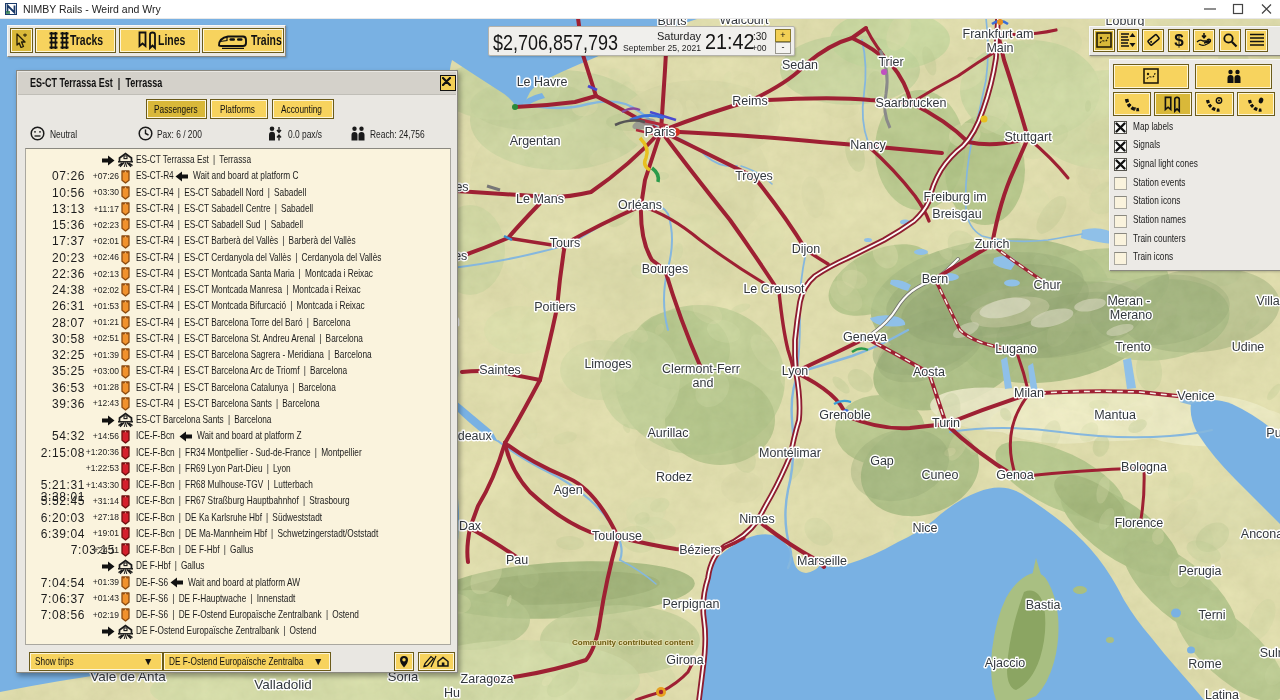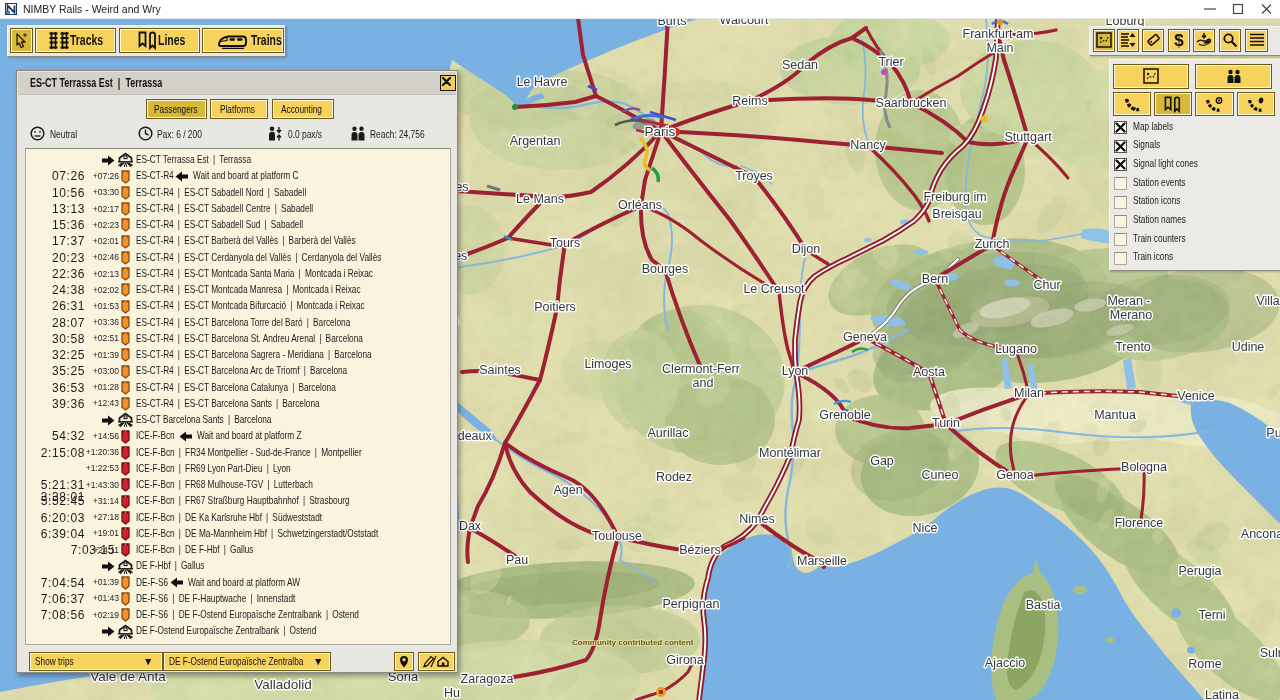--- a/index.html
+++ b/index.html
@@ -556,20 +556,30 @@
 <svg class="abs" style="left:14px;top:4px" width="31" height="16" viewBox="0 0 31 16">
           <path d="M2,12.5 Q2,5 11,3.5 L26,3.5 Q29,3.5 29,7 L29,10 Q29,13 26,13 L4,13 Q2,13 2,12.5 Z" fill="none" stroke="#111" stroke-width="1.9"></path>
           <path d="M10,4 L10,7.5 L3,8.5" fill="none" stroke="#111" stroke-width="1.2"></path>
           <rect x="12.5" y="5.2" width="5.5" height="2.6" rx="1.2" fill="#111"></rect>
           <rect x="20" y="5.2" width="5.5" height="2.6" rx="1.2" fill="#111"></rect>
           <path d="M5,15.5 L27,15.5" stroke="#111" stroke-width="1.5"></path>
         </svg>
 <div class="abs cond" style="left:48px;top:3px;font-size:14.5px;font-weight:bold;color:#111;">Trains</div>
 </div>
 </div>
+<div id="money" class="abs" style="left:488px;top:26px;width:305px;height:28px;background:#f0efec;border:1px solid #b5b3ab;border-radius:2px;box-shadow:1px 1px 2px rgba(0,0,0,.18);">
+<div class="abs" style="left:4px;top:3px;font-size:22.5px;color:#151515;transform:scaleX(0.80);transform-origin:0 0;white-space:nowrap;">$2,706,857,793</div>
+<div class="abs" style="left:128px;top:4px;width:84px;text-align:right;font-size:11px;color:#222;line-height:11px;">Saturday</div>
+<div class="abs" style="left:108px;top:16px;width:104px;text-align:right;font-size:8.6px;color:#222;">September 25, 2021</div>
+<div class="abs" style="left:216px;top:2px;font-size:22px;color:#151515;transform:scaleX(0.9);transform-origin:0 0;">21:42</div>
+<div class="abs" style="left:264px;top:4px;font-size:10px;color:#222;">:30</div>
+<div class="abs" style="left:263px;top:16px;font-size:8.5px;color:#222;">+00</div>
+<div class="abs" style="left:286px;top:2px;width:14px;height:11px;background:#f2cf55;border:1px solid #8a7a2a;font-size:9px;text-align:center;line-height:10px;color:#111;">+</div>
+<div class="abs" style="left:286px;top:15px;width:14px;height:10px;background:#f4f3f0;border:1px solid #9a9890;font-size:9px;text-align:center;line-height:8px;color:#111;">-</div>
+</div>
 <div id="tr-toolbar" class="abs" style="left:1089px;top:26px;width:191px;height:28px;background:#e9e8e4;border-top:1px solid #f8f8f6;border-left:1px solid #f8f8f6;border-bottom:1px solid #8a887f;box-shadow:1px 1px 2px rgba(0,0,0,.2);">
 <div class="abs ybtn act" style="left:3px;top:2px;width:20px;height:21px;">
         <svg class="abs" style="left:2px;top:2px" width="16" height="16" viewBox="0 0 16 16">
           <rect x="1" y="1" width="14" height="14" fill="none" stroke="#221c08" stroke-width="1.6"></rect>
           <path d="M4,11 Q6,8 8,9 Q11,10 12,5" stroke="#221c08" stroke-width="1.2" fill="none" stroke-dasharray="2 1.2"></path>
           <circle cx="5" cy="6" r="1.2" fill="#221c08"></circle>
         </svg>
       </div>
 <div class="abs ybtn" style="left:27px;top:2px;width:20px;height:21px;">
         <svg class="abs" style="left:2px;top:2px" width="16" height="16" viewBox="0 0 16 16">
@@ -751,21 +761,21 @@
 <div class="abs rtxt" style="left:167px;top:20.2px;">Wait and board at platform C</div>
 <div class="abs rtime" style="left:0px;top:36.5px;width:59px;">10:56</div>
 <div class="abs rdelta" style="left:58px;top:38.2px;width:35px;">+03:30</div>
 <svg class="abs" style="left:95px;top:36.8px" width="9" height="14" viewBox="0 0 9 14">
           <path d="M1,1 L8,1 L8,10.2 L4.5,13 L1,10.2 Z" fill="#f0912c" stroke="#8a4a10" stroke-width="1.3" stroke-linejoin="round"></path>
           <path d="M2.6,1.2 L2.6,2.6 M6.4,1.2 L6.4,2.6" stroke="#8a4a10" stroke-width="1.4"></path>
           <path d="M4.5,1.4 L4.5,2.2" stroke="#ffe8c0" stroke-width="1" opacity="0.9"></path>
         </svg>
 <div class="abs rtxt" style="left:110px;top:36.5px;">ES-CT-R4 | ES-CT Sabadell Nord | Sabadell</div>
 <div class="abs rtime" style="left:0px;top:52.8px;width:59px;">13:13</div>
-<div class="abs rdelta" style="left:58px;top:54.5px;width:35px;">+02:17</div>
+<div class="abs rdelta" style="left:58px;top:54.5px;width:35px;">+11:17</div>
 <svg class="abs" style="left:95px;top:53.1px" width="9" height="14" viewBox="0 0 9 14">
           <path d="M1,1 L8,1 L8,10.2 L4.5,13 L1,10.2 Z" fill="#f0912c" stroke="#8a4a10" stroke-width="1.3" stroke-linejoin="round"></path>
           <path d="M2.6,1.2 L2.6,2.6 M6.4,1.2 L6.4,2.6" stroke="#8a4a10" stroke-width="1.4"></path>
           <path d="M4.5,1.4 L4.5,2.2" stroke="#ffe8c0" stroke-width="1" opacity="0.9"></path>
         </svg>
 <div class="abs rtxt" style="left:110px;top:52.8px;">ES-CT-R4 | ES-CT Sabadell Centre | Sabadell</div>
 <div class="abs rtime" style="left:0px;top:69.0px;width:59px;">15:36</div>
 <div class="abs rdelta" style="left:58px;top:70.7px;width:35px;">+02:23</div>
 <svg class="abs" style="left:95px;top:69.3px" width="9" height="14" viewBox="0 0 9 14">
           <path d="M1,1 L8,1 L8,10.2 L4.5,13 L1,10.2 Z" fill="#f0912c" stroke="#8a4a10" stroke-width="1.3" stroke-linejoin="round"></path>
@@ -807,21 +817,21 @@
 <div class="abs rtxt" style="left:110px;top:134.0px;">ES-CT-R4 | ES-CT Montcada Manresa | Montcada i Reixac</div>
 <div class="abs rtime" style="left:0px;top:150.2px;width:59px;">26:31</div>
 <div class="abs rdelta" style="left:58px;top:151.9px;width:35px;">+01:53</div>
 <svg class="abs" style="left:95px;top:150.5px" width="9" height="14" viewBox="0 0 9 14">
           <path d="M1,1 L8,1 L8,10.2 L4.5,13 L1,10.2 Z" fill="#f0912c" stroke="#8a4a10" stroke-width="1.3" stroke-linejoin="round"></path>
           <path d="M2.6,1.2 L2.6,2.6 M6.4,1.2 L6.4,2.6" stroke="#8a4a10" stroke-width="1.4"></path>
           <path d="M4.5,1.4 L4.5,2.2" stroke="#ffe8c0" stroke-width="1" opacity="0.9"></path>
         </svg>
 <div class="abs rtxt" style="left:110px;top:150.2px;">ES-CT-R4 | ES-CT Montcada Bifurcació | Montcada i Reixac</div>
 <div class="abs rtime" style="left:0px;top:166.5px;width:59px;">28:07</div>
-<div class="abs rdelta" style="left:58px;top:168.2px;width:35px;">+03:36</div>
+<div class="abs rdelta" style="left:58px;top:168.2px;width:35px;">+01:21</div>
 <svg class="abs" style="left:95px;top:166.8px" width="9" height="14" viewBox="0 0 9 14">
           <path d="M1,1 L8,1 L8,10.2 L4.5,13 L1,10.2 Z" fill="#f0912c" stroke="#8a4a10" stroke-width="1.3" stroke-linejoin="round"></path>
           <path d="M2.6,1.2 L2.6,2.6 M6.4,1.2 L6.4,2.6" stroke="#8a4a10" stroke-width="1.4"></path>
           <path d="M4.5,1.4 L4.5,2.2" stroke="#ffe8c0" stroke-width="1" opacity="0.9"></path>
         </svg>
 <div class="abs rtxt" style="left:110px;top:166.5px;">ES-CT-R4 | ES-CT Barcelona Torre del Baró | Barcelona</div>
 <div class="abs rtime" style="left:0px;top:182.7px;width:59px;">30:58</div>
 <div class="abs rdelta" style="left:58px;top:184.4px;width:35px;">+02:51</div>
 <svg class="abs" style="left:95px;top:183.0px" width="9" height="14" viewBox="0 0 9 14">
           <path d="M1,1 L8,1 L8,10.2 L4.5,13 L1,10.2 Z" fill="#f0912c" stroke="#8a4a10" stroke-width="1.3" stroke-linejoin="round"></path>

